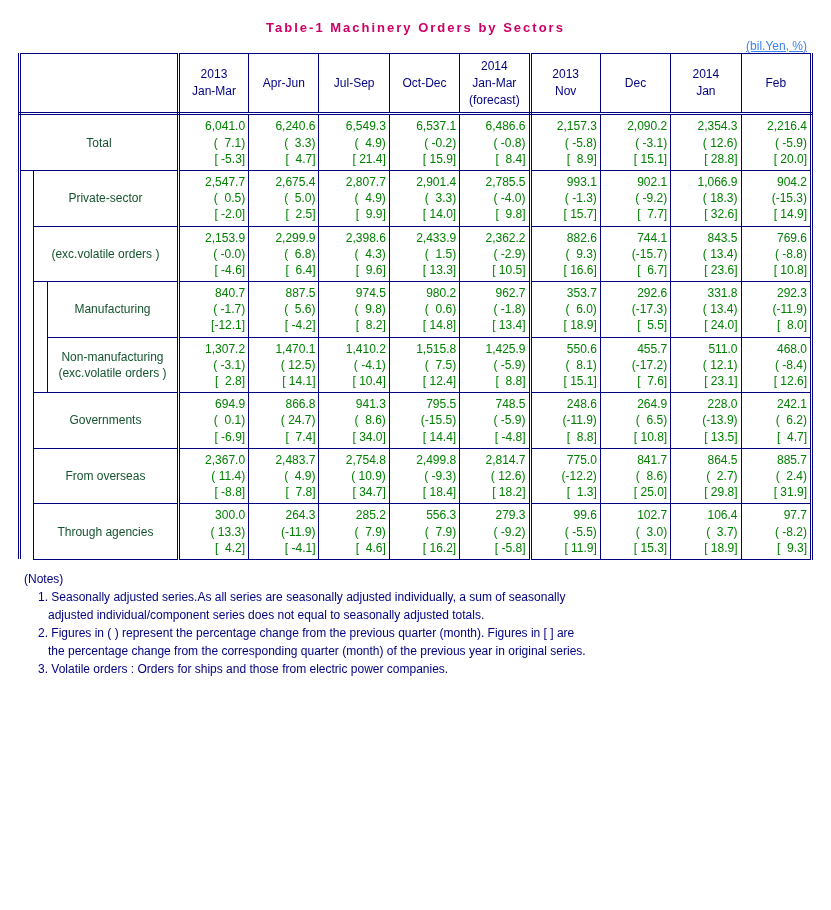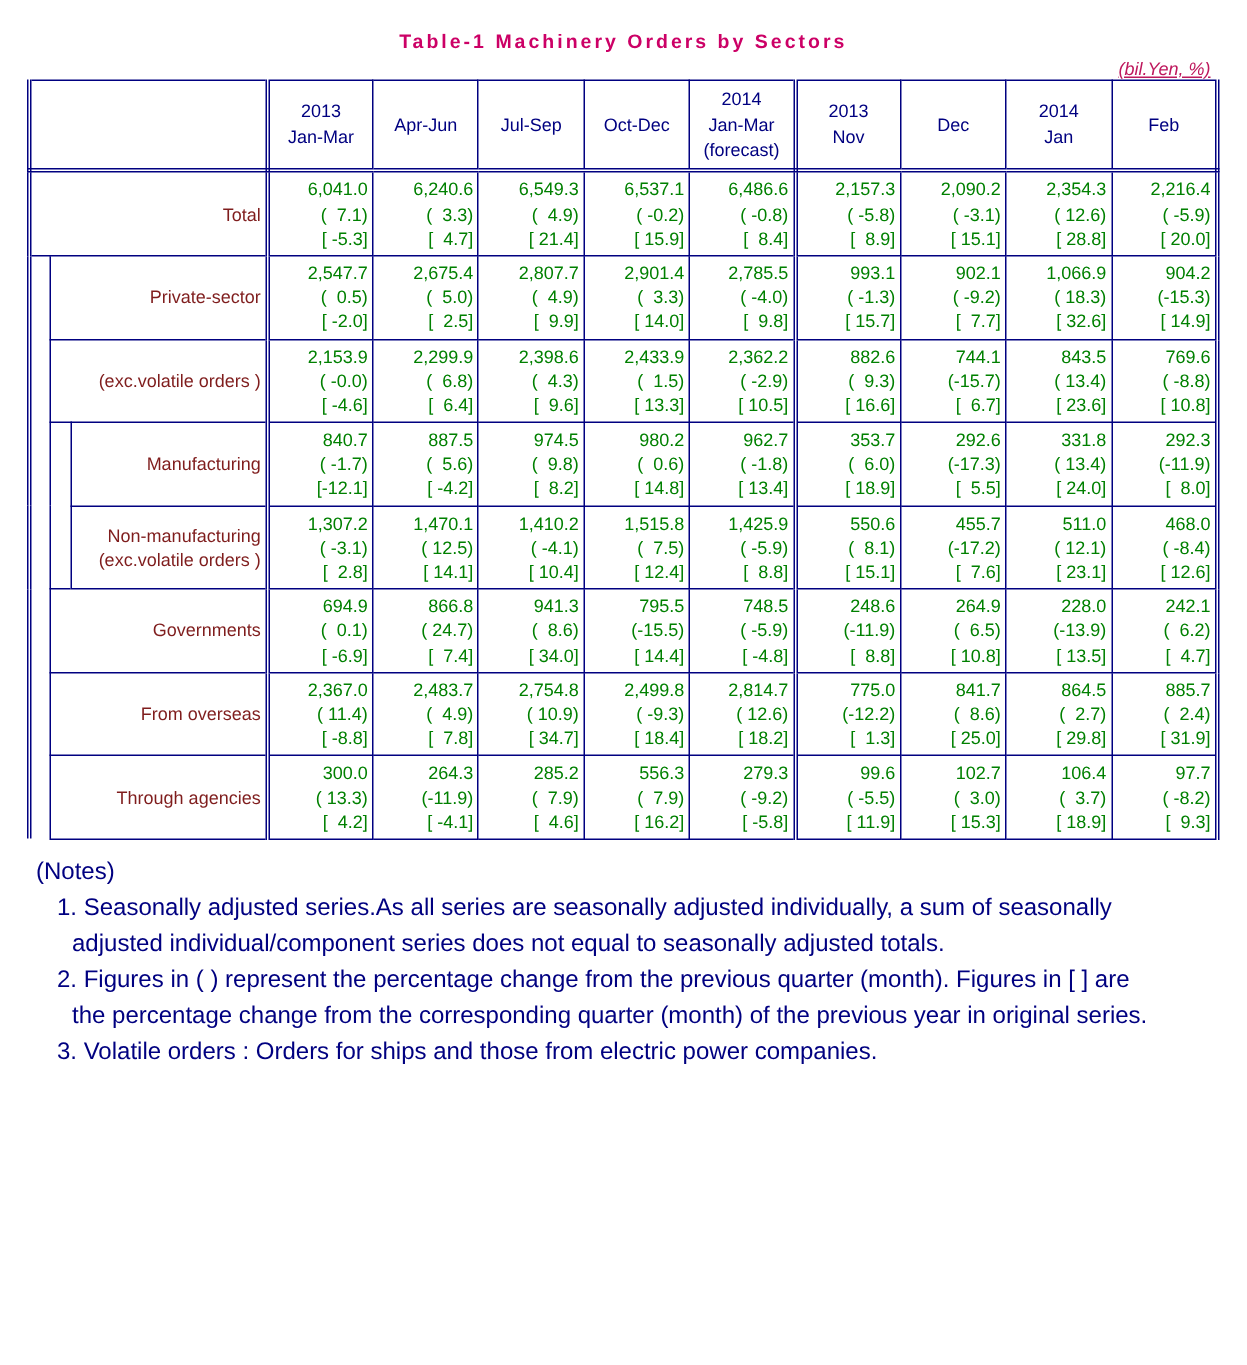--- a/index.html
+++ b/index.html
@@ -13,26 +13,25 @@
   }
   .title {
     color: #cc0066;
     font-size: 13px;
     font-weight: bold;
     text-align: center;
     letter-spacing: 2px;
     margin-bottom: 4px;
   }
   .unit {
-    color: #be185d;
+    color: #3b82f6;
     font-size: 12px;
     text-align: right;
     padding-right: 6px;
     text-decoration: underline;
-    font-style: italic;
   }
   table {
     border-collapse: collapse;
     width: 100%;
     table-layout: fixed;
     border-radius: 15px;
   }
   col.stub1 { width:14px; }
   col.stub2 { width:14px; }
   col.stub3 { width:130px; }
@@ -43,22 +42,22 @@
     vertical-align: middle;
     color: #000080;
     font-size: 12px;
     line-height: 1.35;
   }
   td.stub-spacer {
     border-top: none;
     border-bottom: none;
   }
   td.stub-label {
-    color: #7f1d1d;
-    text-align: right;
+    color: #14532d;
+    text-align: center;
     white-space: normal;
   }
   td.data {
     color: #008000;
     text-align: right;
     font-family: Arial, sans-serif;
     white-space: pre;
   }
   tr.header td {
     text-align: center;
@@ -68,21 +67,21 @@
     padding: 4px 2px;
   }
   
   .dbl-right { border-right: 3px double #000080; }
   .dbl-left  { border-left: 3px double #000080; }
   .dbl-bottom { border-bottom: 3px double #000080; }
   .edge-top    { border-top: 1px solid #000080; }
   .edge-bottom { border-bottom: 1px solid #000080; }
   .notes {
     color: #000080;
-    font-size: 16px;
+    font-size: 12px;
     margin-top: 10px;
     line-height: 1.5;
   }
   .notes .hd { margin-left: 6px; }
   .notes .item { margin-left: 20px; text-indent: -14px; padding-left: 14px; }
   .notes .cont { margin-left: 30px; }
 </style>
 </head>
 <body>
 

